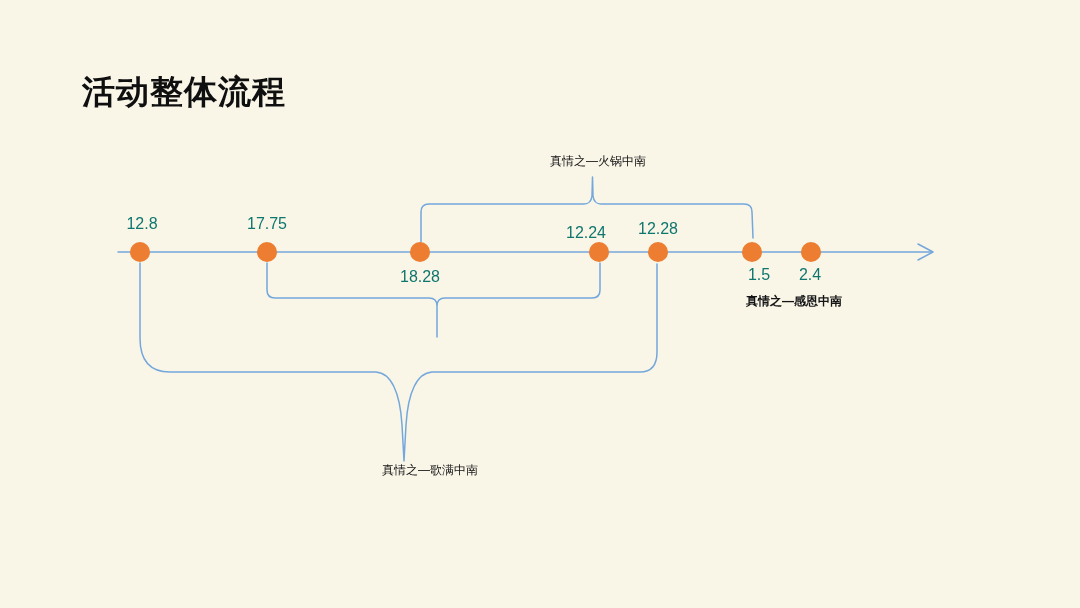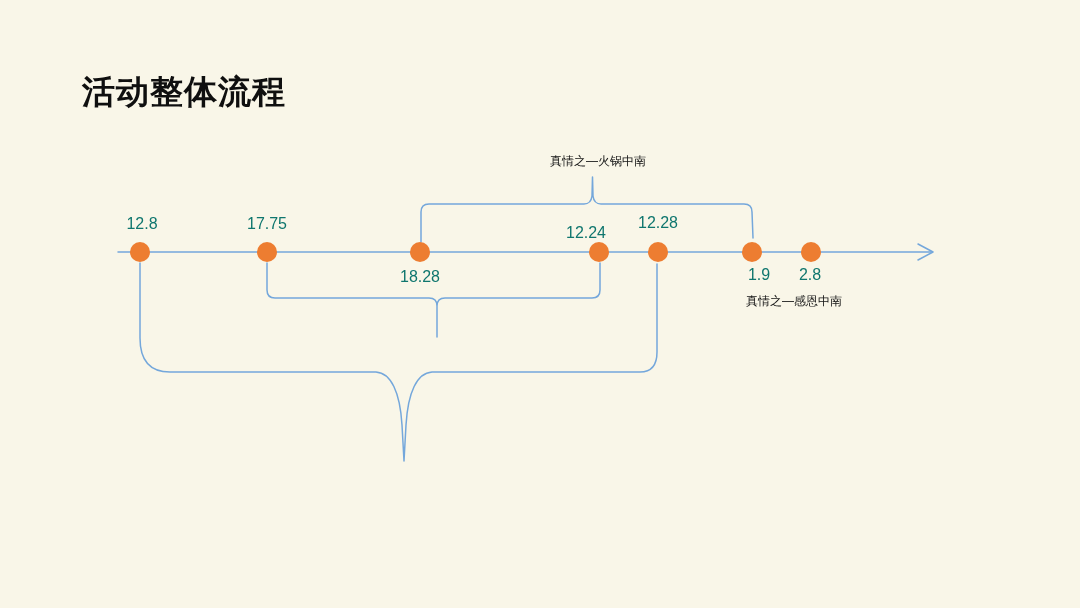--- a/index.html
+++ b/index.html
@@ -20,21 +20,21 @@
     background:#ED7D31;top:242px;
   }
   .date{
     position:absolute;font-size:16px;color:#0f766e;white-space:nowrap;
     transform:translateX(-50%);
   }
   .event{
     position:absolute;font-size:12px;color:#141414;white-space:nowrap;
     transform:translateX(-50%);
   }
-  .event.left-align{transform:none;}
+  .event.left-align{transform:none;font-weight:bold;}
 </style>
 </head>
 <body>
 
 <div class="slide">
 
   <h1 class="title">活动整体流程</h1>
 
   <svg class="diagram" viewBox="0 0 1080 608" xmlns="http://www.w3.org/2000/svg">
     <path d="M118,252 L932,252"></path>
@@ -49,20 +49,21 @@
   <div class="dot" style="left:410px"></div>
   <div class="dot" style="left:589px"></div>
   <div class="dot" style="left:648px"></div>
   <div class="dot" style="left:742px"></div>
   <div class="dot" style="left:801px"></div>
 
   <div class="date" style="left:142px;top:215px">12.8</div>
   <div class="date" style="left:267px;top:215px">17.75</div>
   <div class="date" style="left:420px;top:268px">18.28</div>
   <div class="date" style="left:586px;top:224px">12.24</div>
-  <div class="date" style="left:658px;top:214px">12.28</div>
-  <div class="date" style="left:759px;top:266px">1.9</div>
-  <div class="date" style="left:810px;top:266px">2.8</div>
+  <div class="date" style="left:658px;top:220px">12.28</div>
+  <div class="date" style="left:759px;top:266px">1.5</div>
+  <div class="date" style="left:810px;top:266px">2.4</div>
 
   <div class="event" style="left:598px;top:153px">真情之—火锅中南</div>
+  <div class="event" style="left:430px;top:462px">真情之—歌满中南</div>
   <div class="event left-align" style="left:746px;top:293px">真情之—感恩中南</div>
 
 </div>
 
 </body></html>

